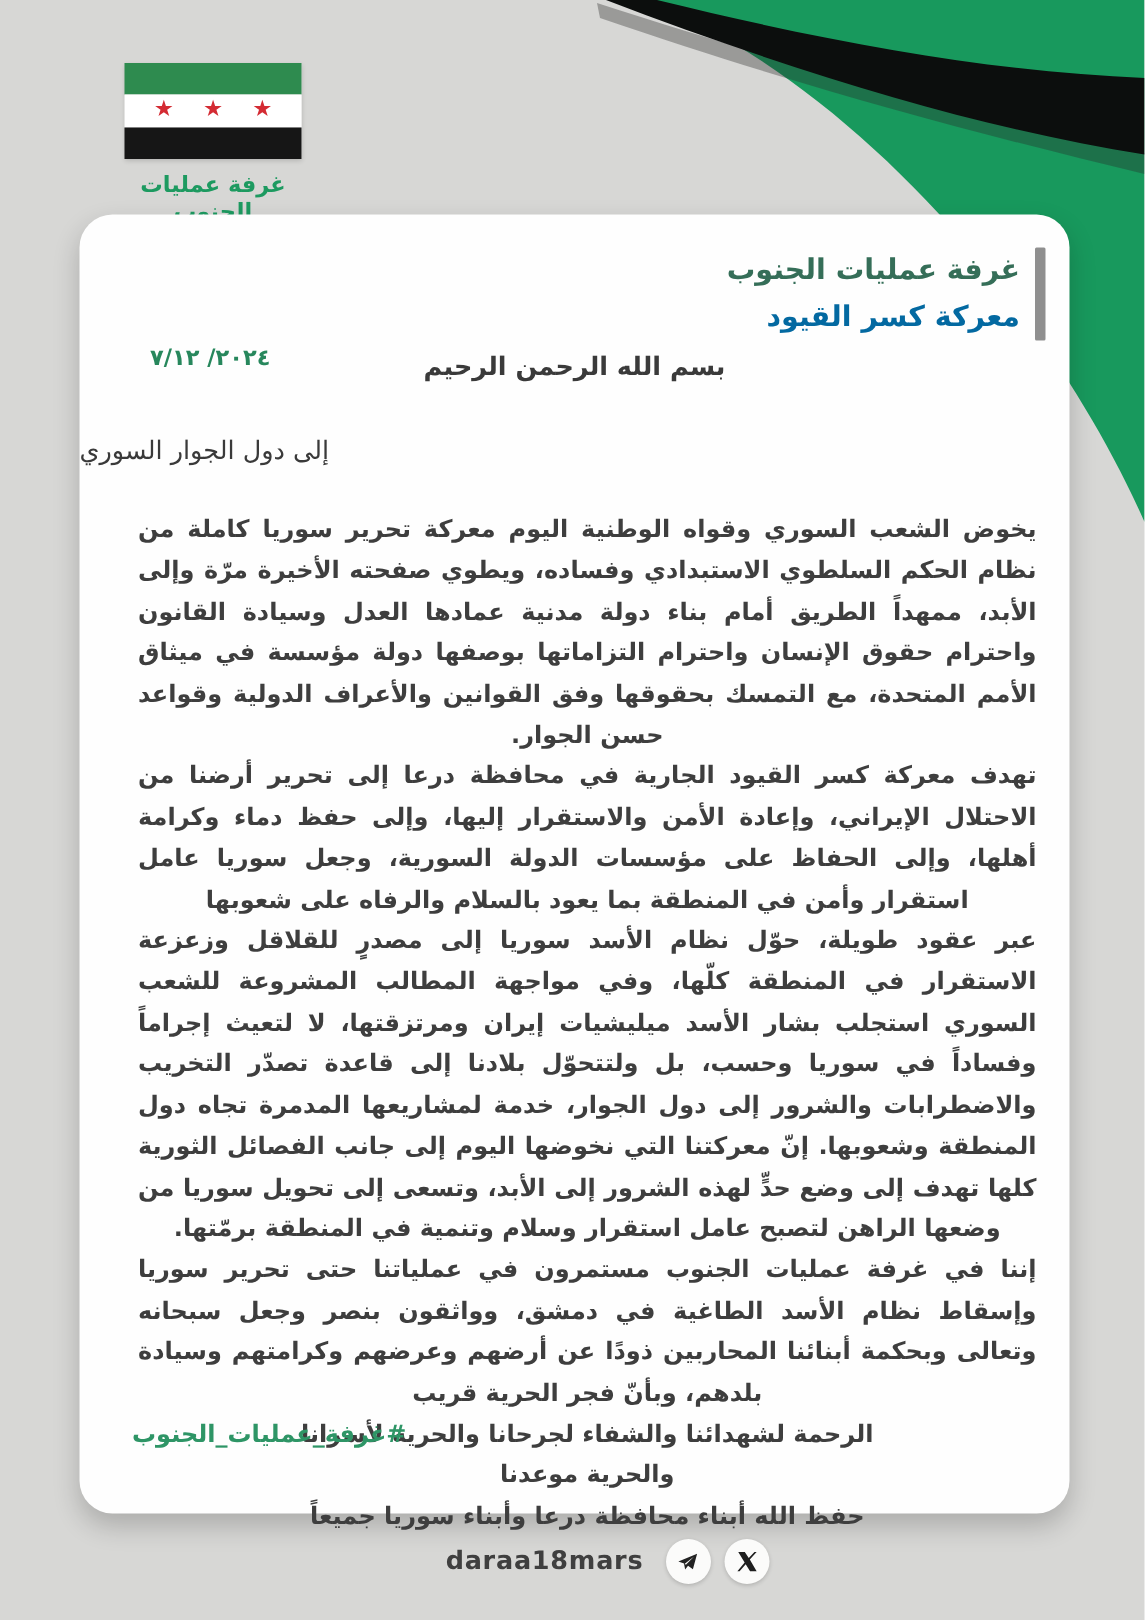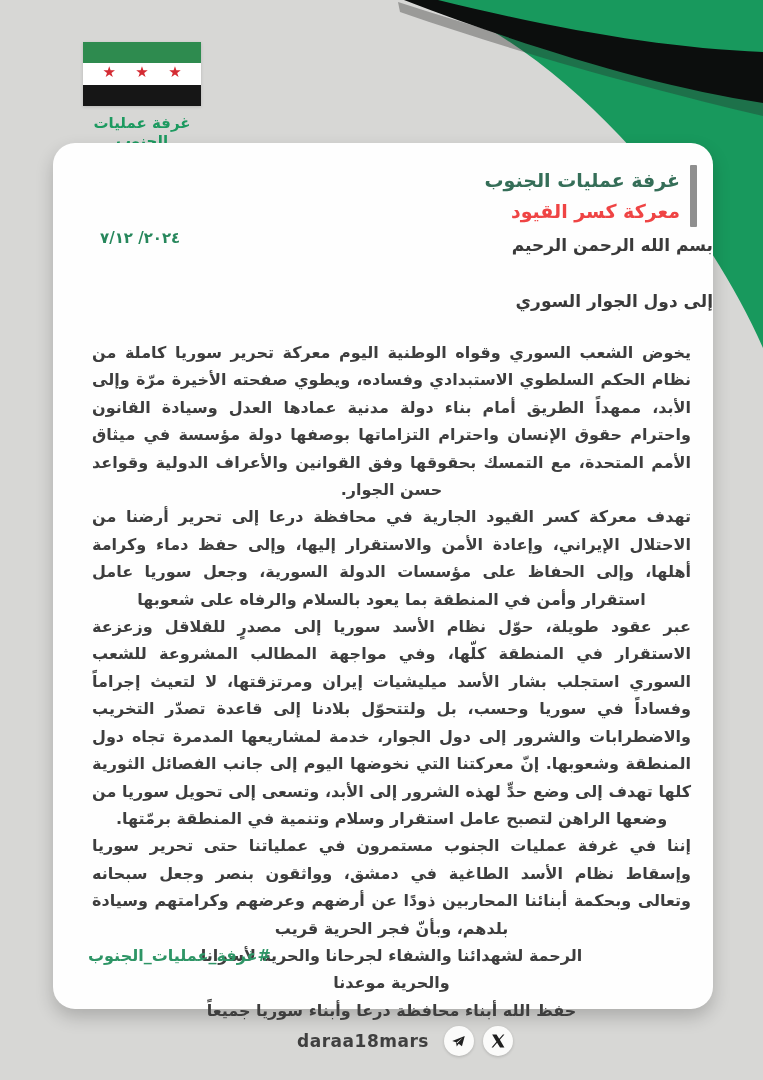--- a/index.html
+++ b/index.html
@@ -30,26 +30,26 @@
     position:absolute;top:143px;left:53px;width:660px;height:866px;
     background:#fefefe;border-radius:22px;
     box-shadow:0 8px 18px rgba(0,0,0,.20);
   }
   .card-inner{position:relative;width:100%;height:100%;}
 
   .letterhead{position:absolute;top:22px;right:16px;display:flex;align-items:stretch;gap:10px;}
   .lh-bar{width:7px;height:62px;background:#8f8f8f;border-radius:1px;}
   .lh-text{text-align:right;}
   .lh-org{color:#356e58;font-weight:bold;font-size:19px;line-height:31px;}
-  .lh-campaign{color:#ef4444;font-weight:bold;font-size:19px;line-height:31px;}
+  .lh-campaign{color:#0369a1;font-weight:bold;font-size:19px;line-height:31px;}
 
   .date{position:absolute;top:52px;left:47px;color:#27875c;font-weight:bold;font-size:15px;direction:ltr;unicode-bidi:bidi-override;margin-top:34px;}
 
-  .basmala{position:absolute;top:92px;left:0;right:0;color:#3a3a3a;font-weight:bold;font-size:17px;}
-  .addressee{position:absolute;top:148px;left:0;right:0;text-align:right;color:#3a3a3a;font-weight:bold;font-size:17px;}
+  .basmala{position:absolute;top:92px;left:0;right:0;text-align:center;color:#3a3a3a;font-weight:bold;font-size:17px;}
+  .addressee{position:absolute;top:148px;left:0;right:0;text-align:left;color:#3a3a3a;font-weight:normal;font-size:17px;}
 
   .bodytext{
     position:absolute;top:196px;right:22px;left:39px;
     color:#3e3e3e;font-weight:bold;font-size:16px;line-height:27.4px;
   }
   .para{
     text-align:justify;text-align-last:center;
     text-justify:inter-word;
     margin:0;
   }

